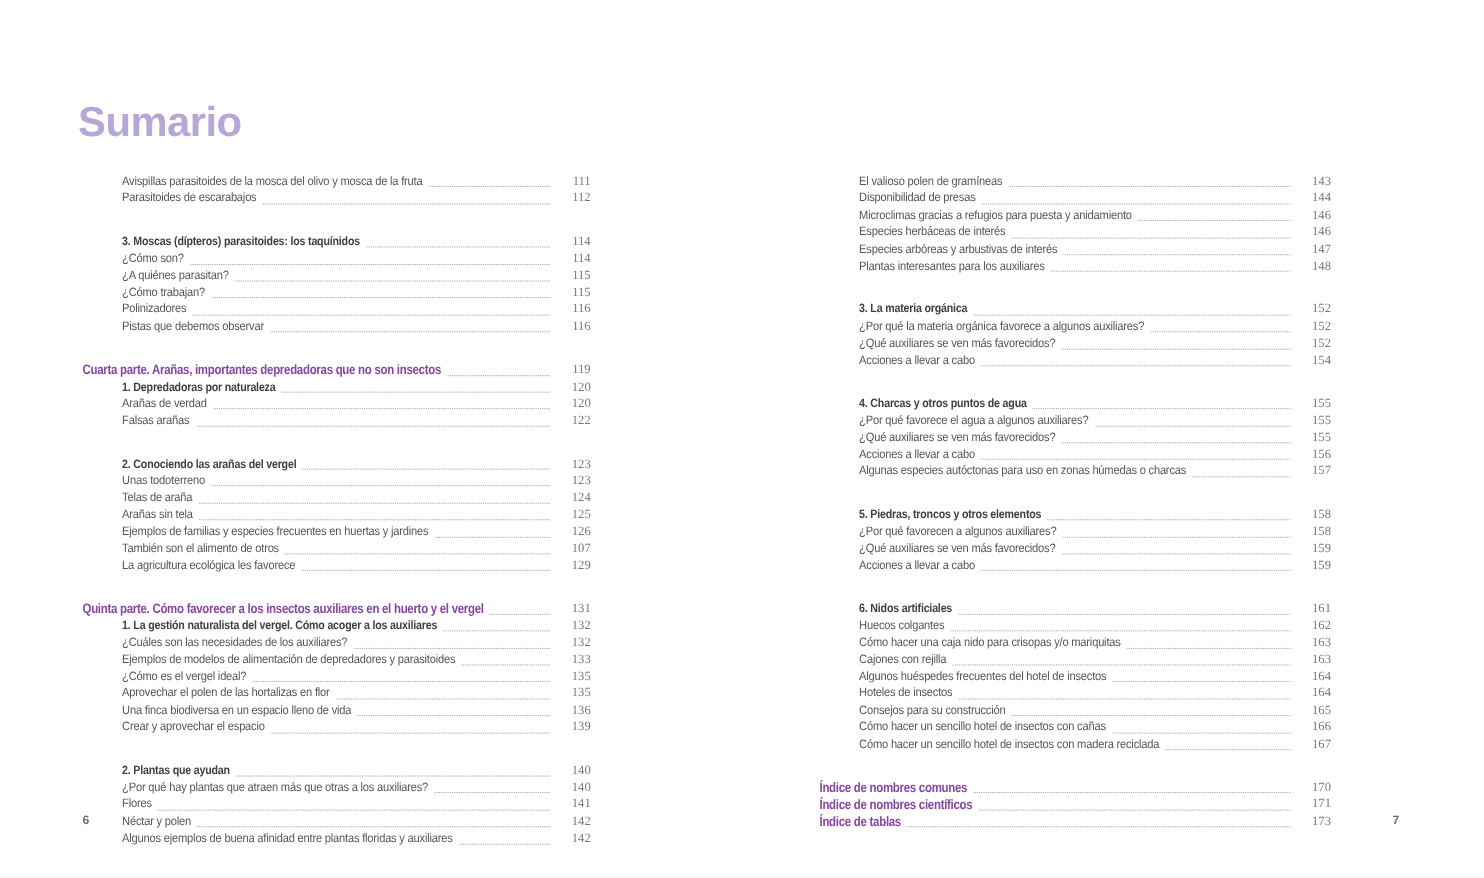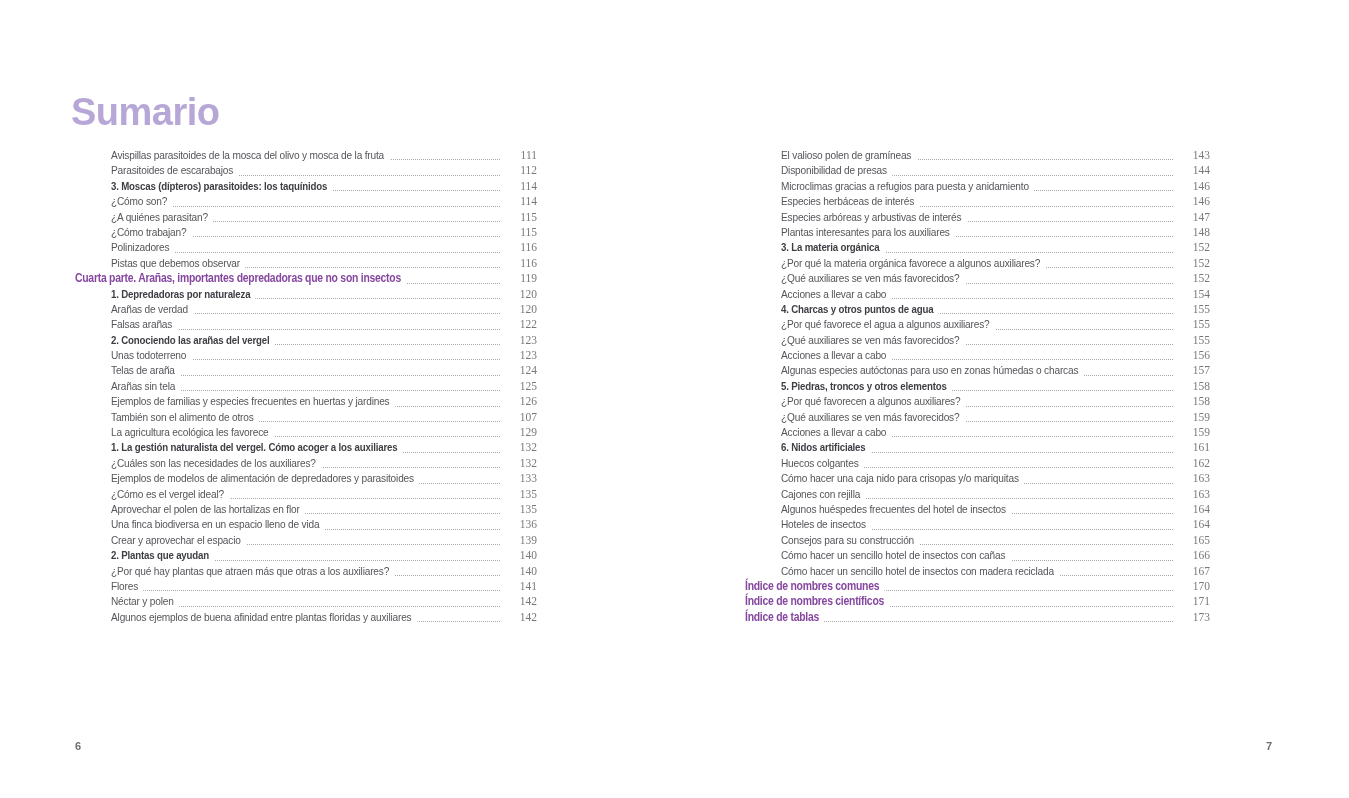--- a/index.html
+++ b/index.html
@@ -10,26 +10,26 @@
     font-family:"Liberation Sans", sans-serif;
     overflow:hidden;
     margin:0 auto;
   }
   .doc-title {
     position:absolute; left:71px; top:66px;
     font-size:38px; font-weight:700;
     color:var(--title-color,#b6a7d7);
     letter-spacing:-0.5px;
   }
-  .toc-col { position:absolute; top:148px;text-decoration:underline; }
+  .toc-col { position:absolute; top:158px;text-decoration:underline; }
   #col-left  { left:75px;  width:462px; }
   #col-right { left:745px; width:465px; }
 
   .toc-row { position:relative; height:15.4px; }
-  .toc-row.gap { margin-top:0; }
+  .toc-row.gap { margin-top:24px; }
 
   .dots {
     position:absolute; left:0; right:37px; bottom:3px;
     border-bottom:1.5px dotted #a6a7ab;
   }
   .t-sub .dots, .t-chapter .dots { left:36px; }
 
   .lbl {
     position:absolute; left:0; top:0;
     line-height:15.4px; white-space:nowrap;
@@ -160,20 +160,25 @@
       <div class="toc-row t-sub">
         <span class="dots"></span>
         <span class="lbl">También son el alimento de otros</span>
         <span class="pg">107</span>
       </div>
       <div class="toc-row t-sub">
         <span class="dots"></span>
         <span class="lbl">La agricultura ecológica les favorece</span>
         <span class="pg">129</span>
       </div>
+      <div class="toc-row t-part gap">
+        <span class="dots"></span>
+        <span class="lbl">Quinta parte. Cómo favorecer a los insectos auxiliares en el huerto y el vergel</span>
+        <span class="pg">131</span>
+      </div>
       <div class="toc-row t-chapter">
         <span class="dots"></span>
         <span class="lbl">1. La gestión naturalista del vergel. Cómo acoger a los auxiliares</span>
         <span class="pg">132</span>
       </div>
       <div class="toc-row t-sub">
         <span class="dots"></span>
         <span class="lbl">¿Cuáles son las necesidades de los auxiliares?</span>
         <span class="pg">132</span>
       </div>

